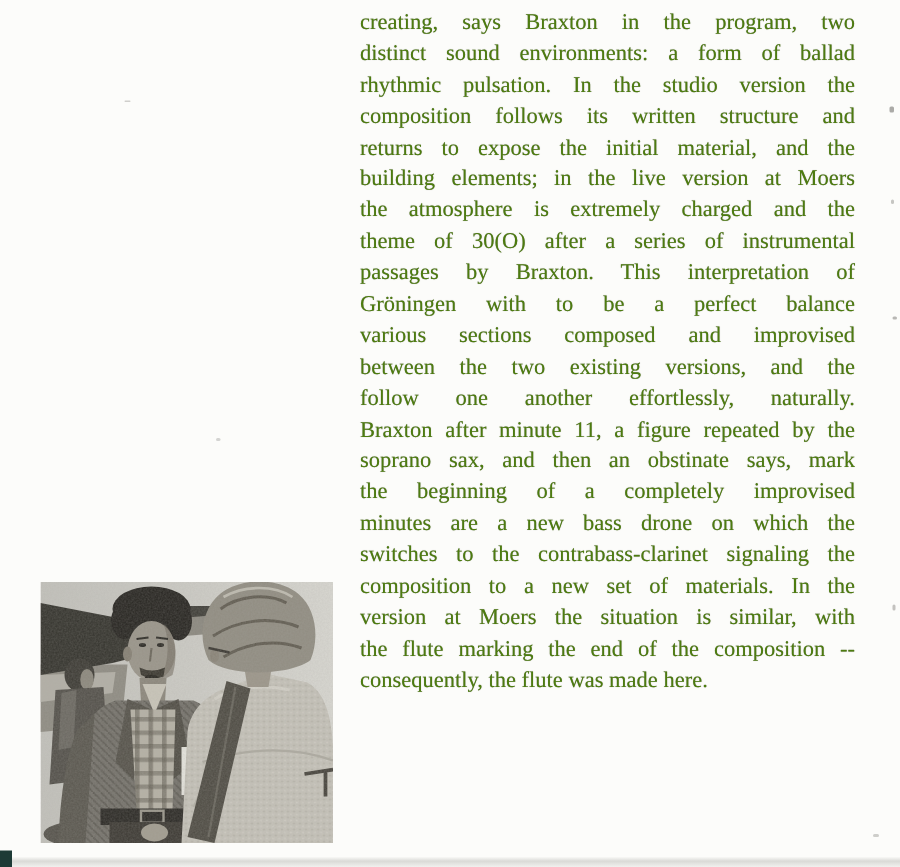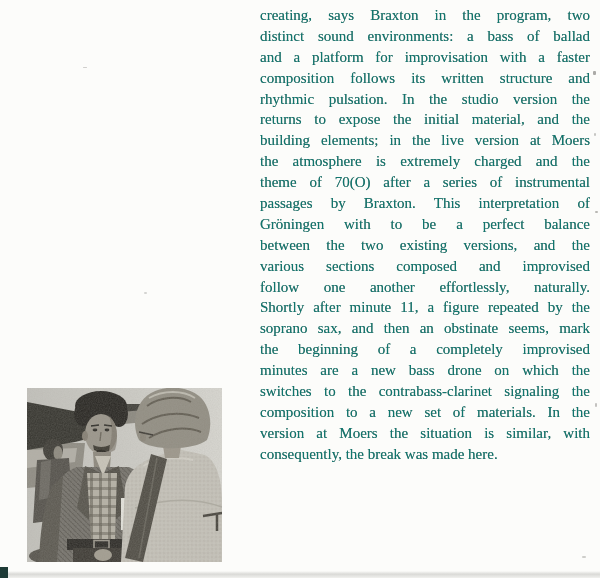--- a/index.html
+++ b/index.html
@@ -6,26 +6,26 @@
   .page {
     position: relative;
     width: 600px;
     height: 578px;
     background: #fcfcfa;
     overflow: hidden;
     font-family: "Liberation Serif", serif;
   }
   .text-col {
     position: absolute;
-    left: 260px;
+    left: 240px;
     top: 5px;
     width: 330px;
     font-size: 15px;
     line-height: 20.9px;
-    color: #0f766e;
+    color: #4d7c0f;
     text-shadow: 0 0 0.5px rgba(45,43,40,0.55);
   }
   .text-col .line {
     height: 20.9px;
     text-align: justify;
     text-align-last: justify;
     white-space: normal;
   }
   .text-col .line:last-child {
     text-align-last: left;
@@ -66,41 +66,41 @@
   .speck.s6 { left: 595px; top: 403px; width: 2px; height: 4px; opacity: 0.32; }
   .speck.s7 { left: 582px; top: 556px; width: 4px; height: 2px; opacity: 0.26; }
 </style>
 </head>
 <body>
 
 <div class="page">
 
   <div class="text-col">
       <div class="line">creating, says Braxton in the program, two</div>
-      <div class="line">distinct sound environments: a bass of ballad</div>
-      <div class="line">and a platform for improvisation with a faster</div>
+      <div class="line">distinct sound environments: a form of ballad</div>
+      <div class="line">rhythmic pulsation. In the studio version the</div>
       <div class="line">composition follows its written structure and</div>
-      <div class="line">rhythmic pulsation. In the studio version the</div>
       <div class="line">returns to expose the initial material, and the</div>
       <div class="line">building elements; in the live version at Moers</div>
       <div class="line">the atmosphere is extremely charged and the</div>
-      <div class="line">theme of 70(O) after a series of instrumental</div>
+      <div class="line">theme of 30(O) after a series of instrumental</div>
       <div class="line">passages by Braxton. This interpretation of</div>
       <div class="line">Gröningen with to be a perfect balance</div>
+      <div class="line">various sections composed and improvised</div>
       <div class="line">between the two existing versions, and the</div>
-      <div class="line">various sections composed and improvised</div>
       <div class="line">follow one another effortlessly, naturally.</div>
-      <div class="line">Shortly after minute 11, a figure repeated by the</div>
-      <div class="line">soprano sax, and then an obstinate seems, mark</div>
+      <div class="line">Braxton after minute 11, a figure repeated by the</div>
+      <div class="line">soprano sax, and then an obstinate says, mark</div>
       <div class="line">the beginning of a completely improvised</div>
       <div class="line">minutes are a new bass drone on which the</div>
       <div class="line">switches to the contrabass-clarinet signaling the</div>
       <div class="line">composition to a new set of materials. In the</div>
       <div class="line">version at Moers the situation is similar, with</div>
-      <div class="line">consequently, the break was made here.</div>
+      <div class="line">the flute marking the end of the composition --</div>
+      <div class="line">consequently, the flute was made here.</div>
     </div>
 
   <svg class="photo" viewBox="0 0 195 174" preserveAspectRatio="none" aria-hidden="true">
     <defs>
       <linearGradient id="sky" x1="0" y1="0" x2="1" y2="0">
         <stop offset="0" stop-color="#c3c2bc"></stop>
         <stop offset="0.55" stop-color="#cecdc7"></stop>
         <stop offset="1" stop-color="#d9d8d2"></stop>
       </linearGradient>
       <pattern id="plaid" width="9" height="9" patternUnits="userSpaceOnUse">

